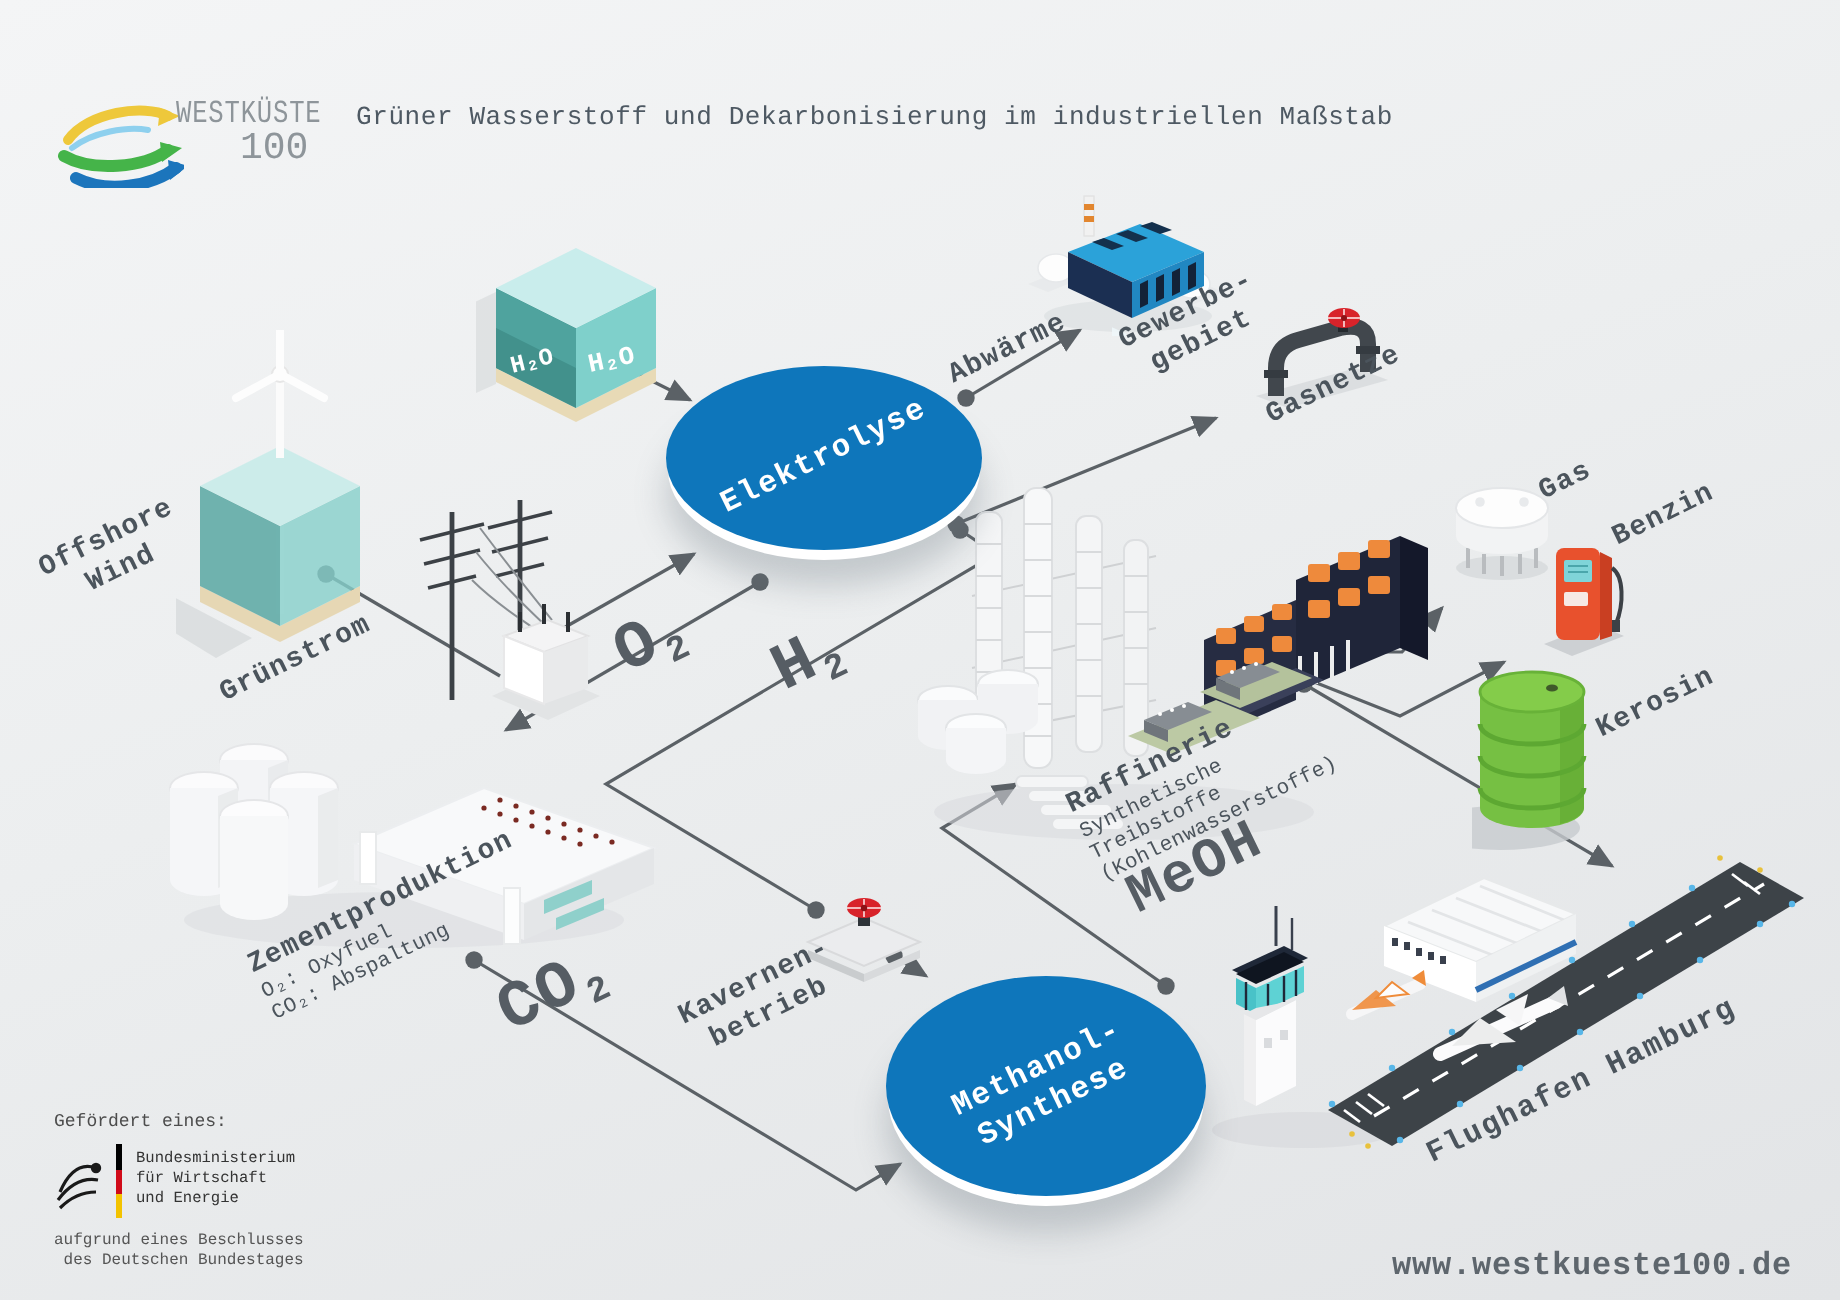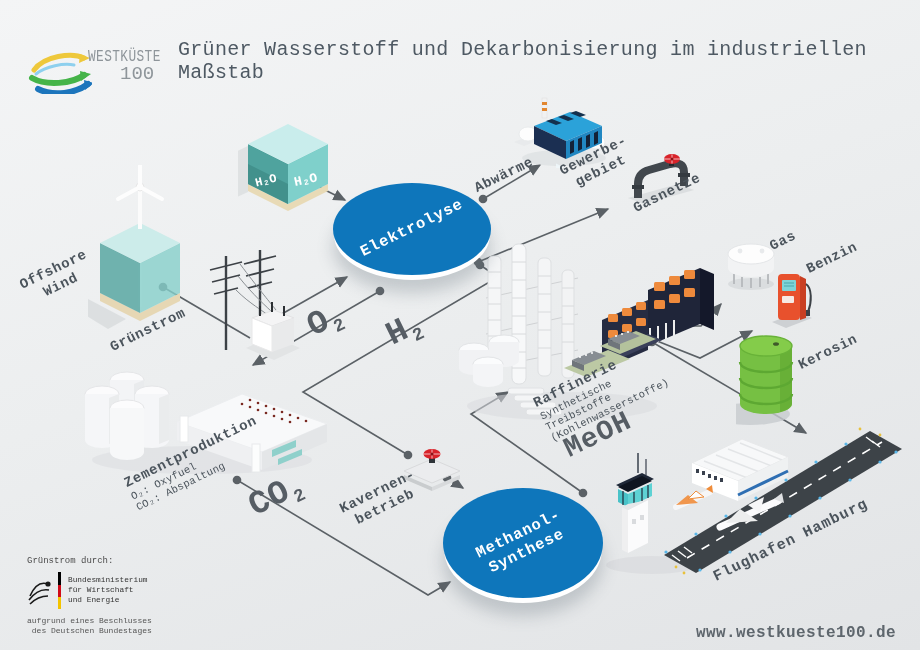--- a/index.html
+++ b/index.html
@@ -5,21 +5,21 @@
   html,body{margin:0;padding:0;}
   #stage{position:relative;width:920px;height:650px;overflow:hidden;
     font-family:Liberation Mono, monospace;
     background:linear-gradient(160deg,#f4f5f6 0%,#eceeef 45%,#e2e4e6 100%);}
   #stage *{box-sizing:border-box;}
   .abs{position:absolute;}
   
   .logo-text{position:absolute;left:88px;top:49px;color:#8e959a;line-height:1;}
   .logo-text .wk{font-size:16px;letter-spacing:.5px;display:inline-block;transform:scaleX(.8);transform-origin:left;}
   .logo-text .num{font-size:19px;margin-top:2px;margin-left:32px;}
-  .title{position:absolute;left:178px;top:38px;font-size:20px;color:#4e5963;letter-spacing:.3px;}
+  .title{position:absolute;left:178px;top:51px;font-size:13px;color:#4e5963;letter-spacing:.3px;}
   
   .lbl{position:absolute;color:#4b545c;font-weight:700;font-size:14px;letter-spacing:.7px;
        transform:translate(-50%,-50%) rotate(-26deg);text-align:center;line-height:1.18;white-space:nowrap;}
   .lbl.left{text-align:left;}
   .lbl .sub{display:block;font-weight:400;font-size:10.5px;letter-spacing:.2px;}
   
   .mol{position:absolute;display:flex;align-items:flex-start;color:#565d64;
        transform:translate(-50%,-50%) rotate(-26deg);white-space:nowrap;}
   .mol .base{font-size:33px;font-weight:700;letter-spacing:1px;}
   .mol .msub{font-size:18px;font-weight:700;margin-top:19px;margin-left:2px;}
@@ -520,21 +520,21 @@
       <span class="msub">2</span>
     </div>
   <div class="mol" style="left:276px;top:497px">
       <span class="base">CO</span>
       <span class="msub">2</span>
     </div>
   <div class="mol meoh" style="left:598px;top:435px">
       <span class="base">MeOH</span>
     </div>
 
-  <div class="foot" style="left:27px;top:556px">Grünstrom durch:</div>
+  <div class="foot" style="left:27px;top:556px">Gefördert eines:</div>
   <div class="abs" style="left:27px;top:572px;display:flex;align-items:center">
     <svg width="26" height="34">
       <g stroke="#1a1a1a" stroke-width="1.6" fill="none">
         <path d="M3,22 Q10,6 21,10"></path>
           <path d="M2,26 Q11,14 22,16"></path>
           <path d="M3,30 Q11,22 21,22"></path>
       </g>
       <circle cx="21" cy="10" r="2.6" fill="#1a1a1a"></circle>
     </svg>
     <svg width="5" height="38" style="margin:0 6px 0 4px">

